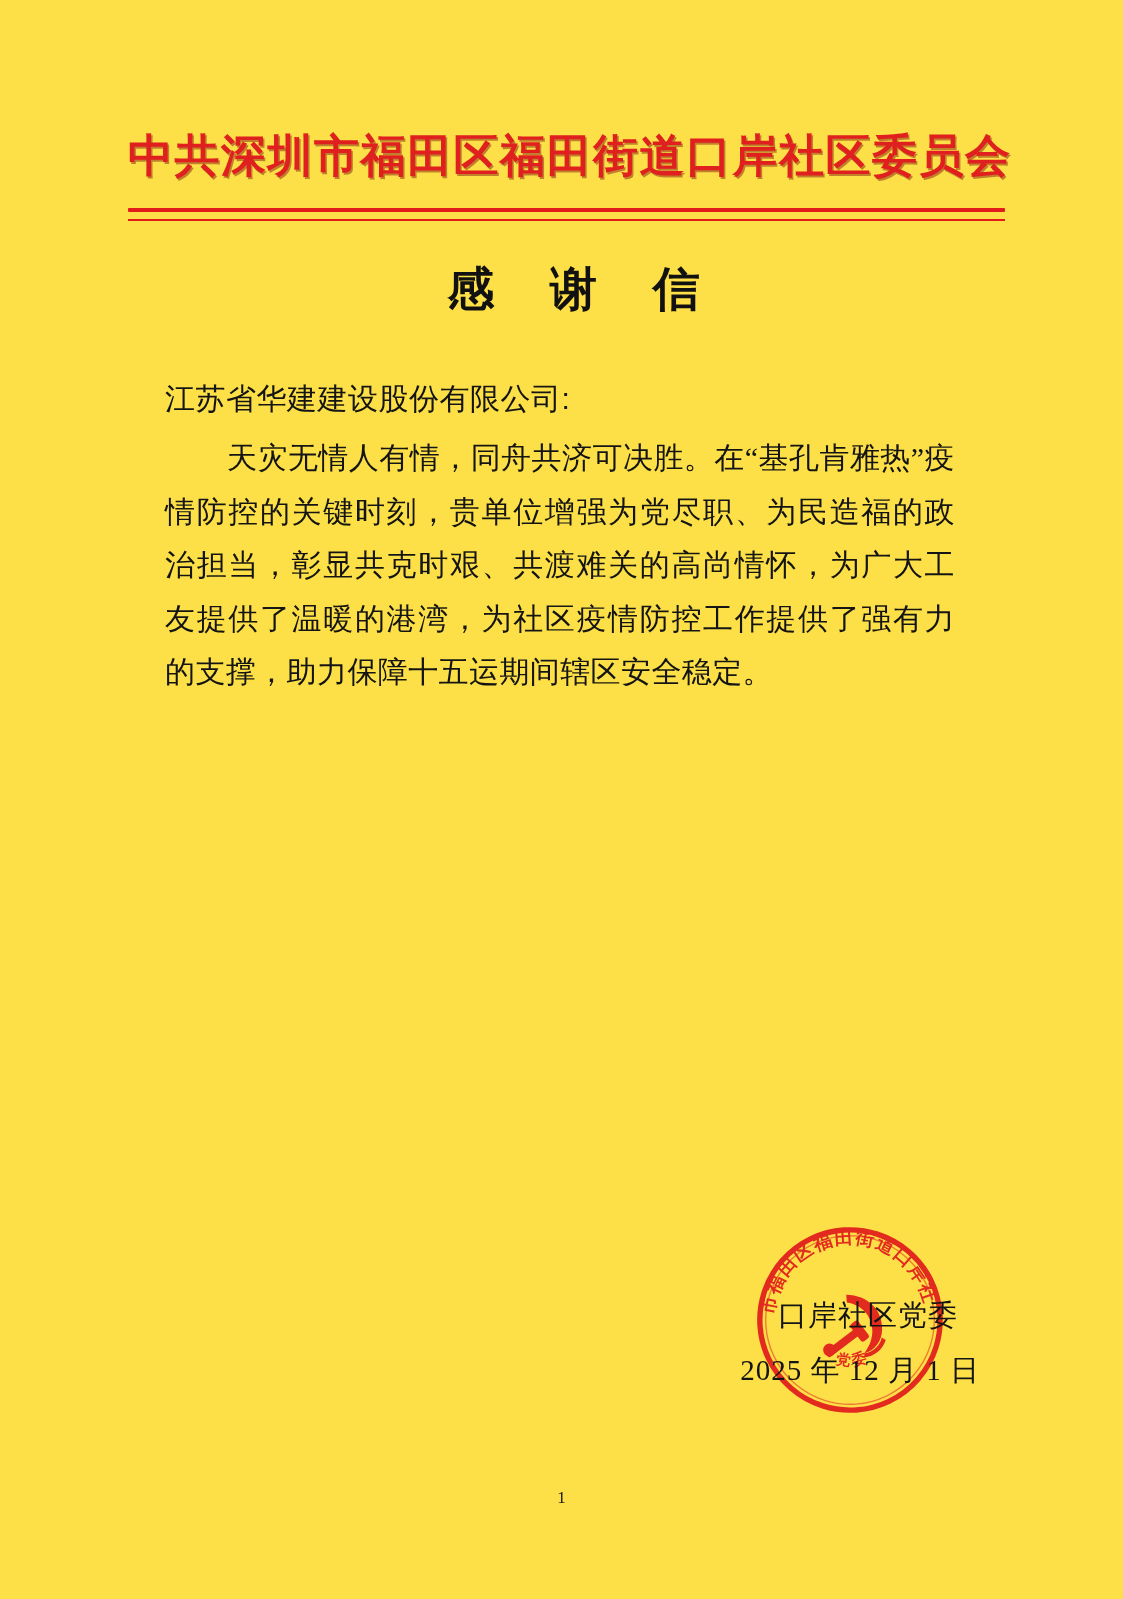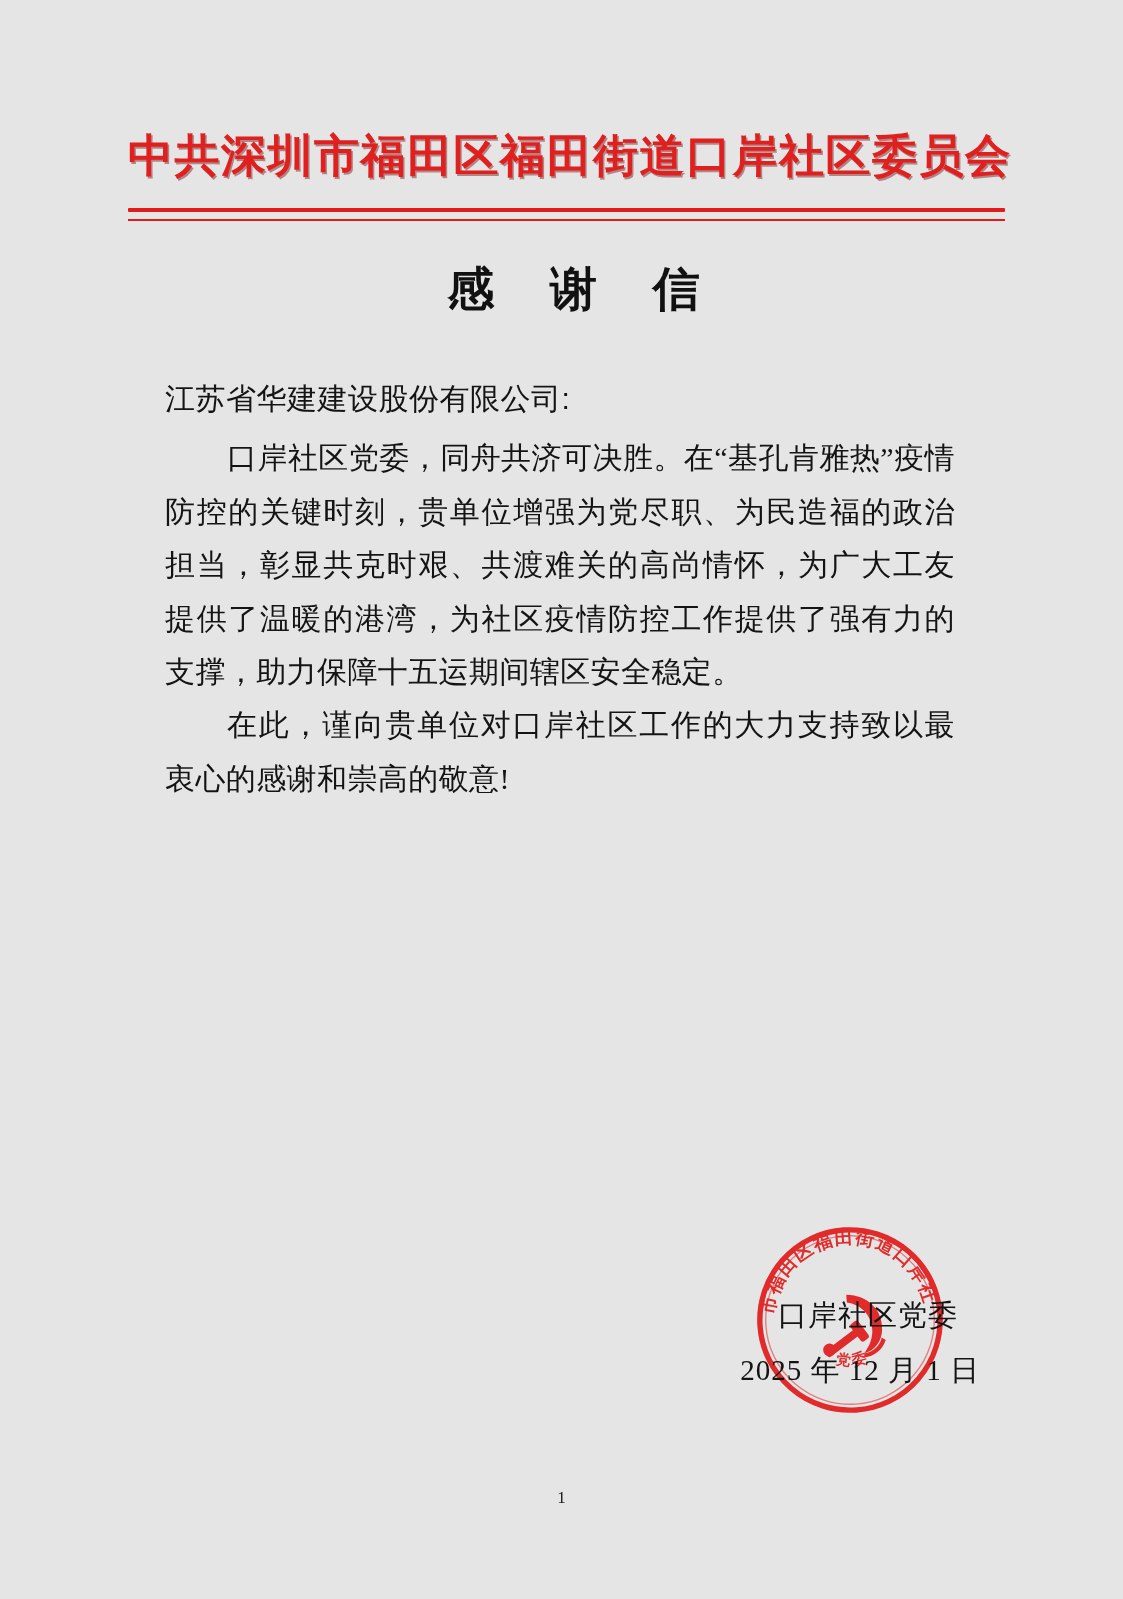--- a/index.html
+++ b/index.html
@@ -7,21 +7,21 @@
     padding: 0;
     background: #ffffff;
   }
   body {
     font-family: "Liberation Serif", "DejaVu Serif", serif;
   }
   .page {
     position: relative;
     width: 1123px;
     height: 1599px;
-    background: #e5e5e5;
+    background: #fde047;
     overflow: hidden;
   }
 
   
   .letterhead {
     position: absolute;
     left: 128px;
     top: 128px;
     width: 877px;
     text-align: center;
@@ -152,22 +152,21 @@
   <div class="rule-wrap">
     <div class="rule-thick"></div>
     <div class="rule-gap"></div>
     <div class="rule-thin"></div>
   </div>
 
   <div class="doc-title">感 谢 信</div>
 
   <div class="body-block">
     <div class="salutation">江苏省华建建设股份有限公司:</div>
-    <p class="para">口岸社区党委，同舟共济可决胜。在“基孔肯雅热”疫情防控的关键时刻，贵单位增强为党尽职、为民造福的政治担当，彰显共克时艰、共渡难关的高尚情怀，为广大工友提供了温暖的港湾，为社区疫情防控工作提供了强有力的支撑，助力保障十五运期间辖区安全稳定。</p>
-    <p class="para">在此，谨向贵单位对口岸社区工作的大力支持致以最衷心的感谢和崇高的敬意!</p>
+    <p class="para">天灾无情人有情，同舟共济可决胜。在“基孔肯雅热”疫情防控的关键时刻，贵单位增强为党尽职、为民造福的政治担当，彰显共克时艰、共渡难关的高尚情怀，为广大工友提供了温暖的港湾，为社区疫情防控工作提供了强有力的支撑，助力保障十五运期间辖区安全稳定。</p>
   </div>
 
   <div class="seal">
     <svg viewBox="0 0 200 200" xmlns="http://www.w3.org/2000/svg" aria-hidden="true">
       <defs>
         <path id="rimArc" d="M 100,100 m -78,0 a 78,78 0 1,1 156,0" fill="none"></path>
         <path id="bottomArc" d="M 100,100 m -46,0 a 46,46 0 1,0 92,0" fill="none"></path>
       </defs>
       <circle cx="100" cy="100" r="92" fill="none" stroke="#e11d1d" stroke-width="5.5"></circle>
       <circle cx="100" cy="100" r="86" fill="none" stroke="#e11d1d" stroke-width="1.4" opacity="0.55"></circle>

